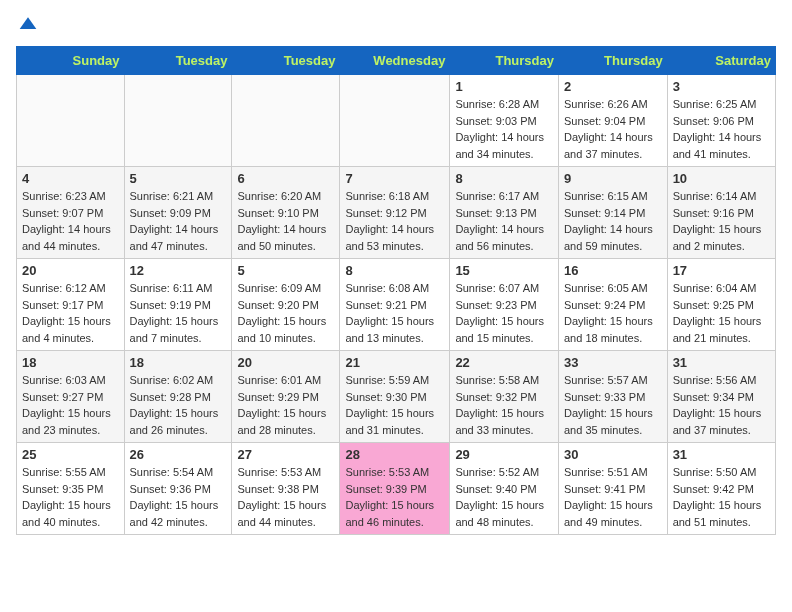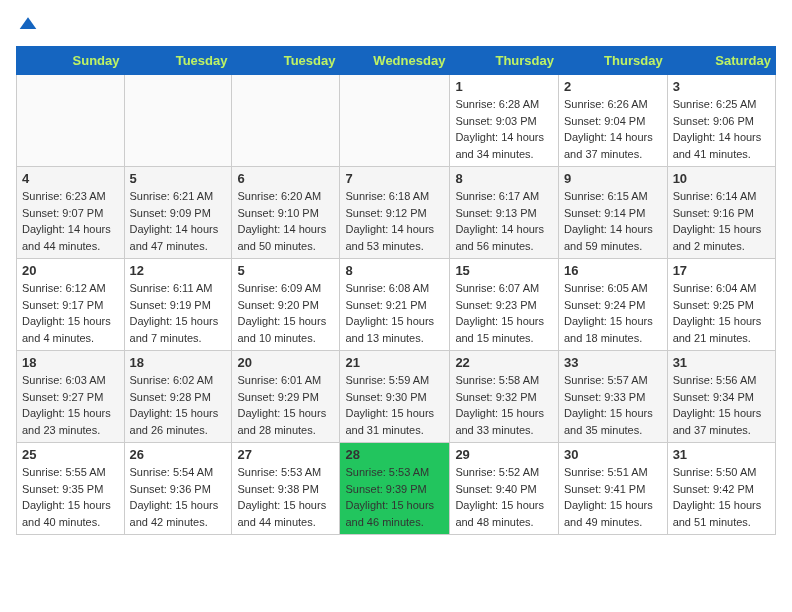--- a/index.html
+++ b/index.html
@@ -239,21 +239,21 @@
           <div class="day-info">Sunrise: 5:55 AM<br>Sunset: 9:35 PM<br>Daylight: 15 hours<br>and 40 minutes.</div>
         </td>
         <td style="background: rgb(255, 255, 255);">
           <span class="day-num">26</span>
           <div class="day-info">Sunrise: 5:54 AM<br>Sunset: 9:36 PM<br>Daylight: 15 hours<br>and 42 minutes.</div>
         </td>
         <td style="background: rgb(255, 255, 255);">
           <span class="day-num">27</span>
           <div class="day-info">Sunrise: 5:53 AM<br>Sunset: 9:38 PM<br>Daylight: 15 hours<br>and 44 minutes.</div>
         </td>
-        <td style="background: #22c55e; margin-left: 37px;">
+        <td style="background: #f9a8d4; margin-left: 37px;">
           <span class="day-num">28</span>
           <div class="day-info">Sunrise: 5:53 AM<br>Sunset: 9:39 PM<br>Daylight: 15 hours<br>and 46 minutes.</div>
         </td>
         <td style="background: rgb(255, 255, 255);">
           <span class="day-num">29</span>
           <div class="day-info">Sunrise: 5:52 AM<br>Sunset: 9:40 PM<br>Daylight: 15 hours<br>and 48 minutes.</div>
         </td>
         <td style="background: rgb(255, 255, 255);">
           <span class="day-num">30</span>
           <div class="day-info">Sunrise: 5:51 AM<br>Sunset: 9:41 PM<br>Daylight: 15 hours<br>and 49 minutes.</div>

